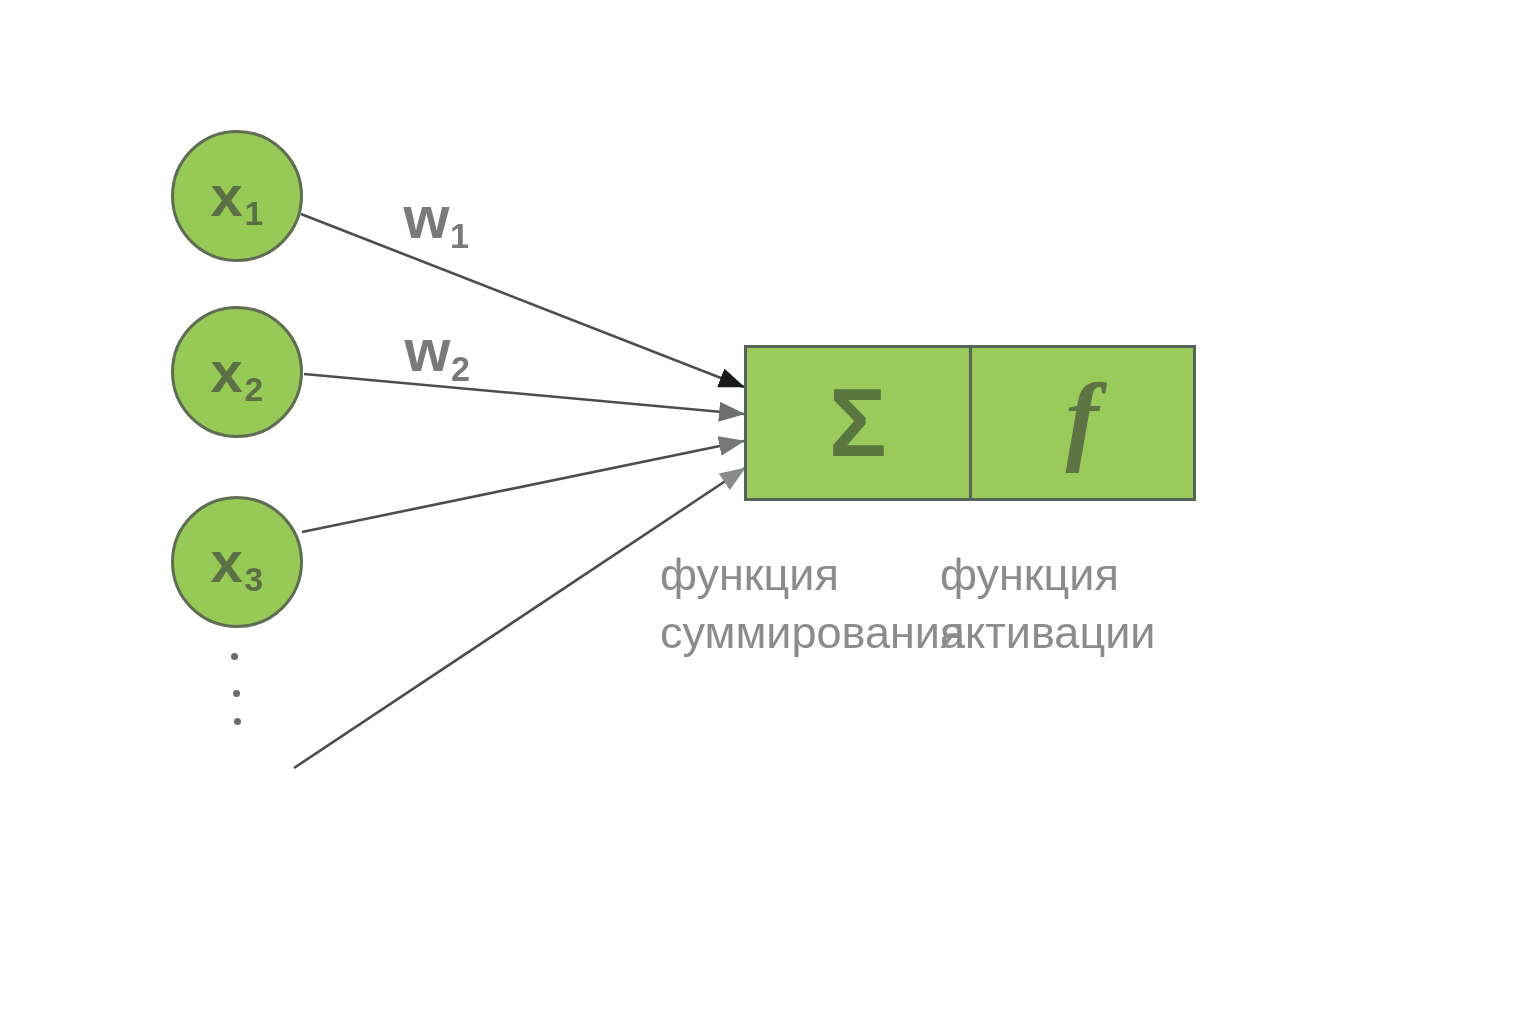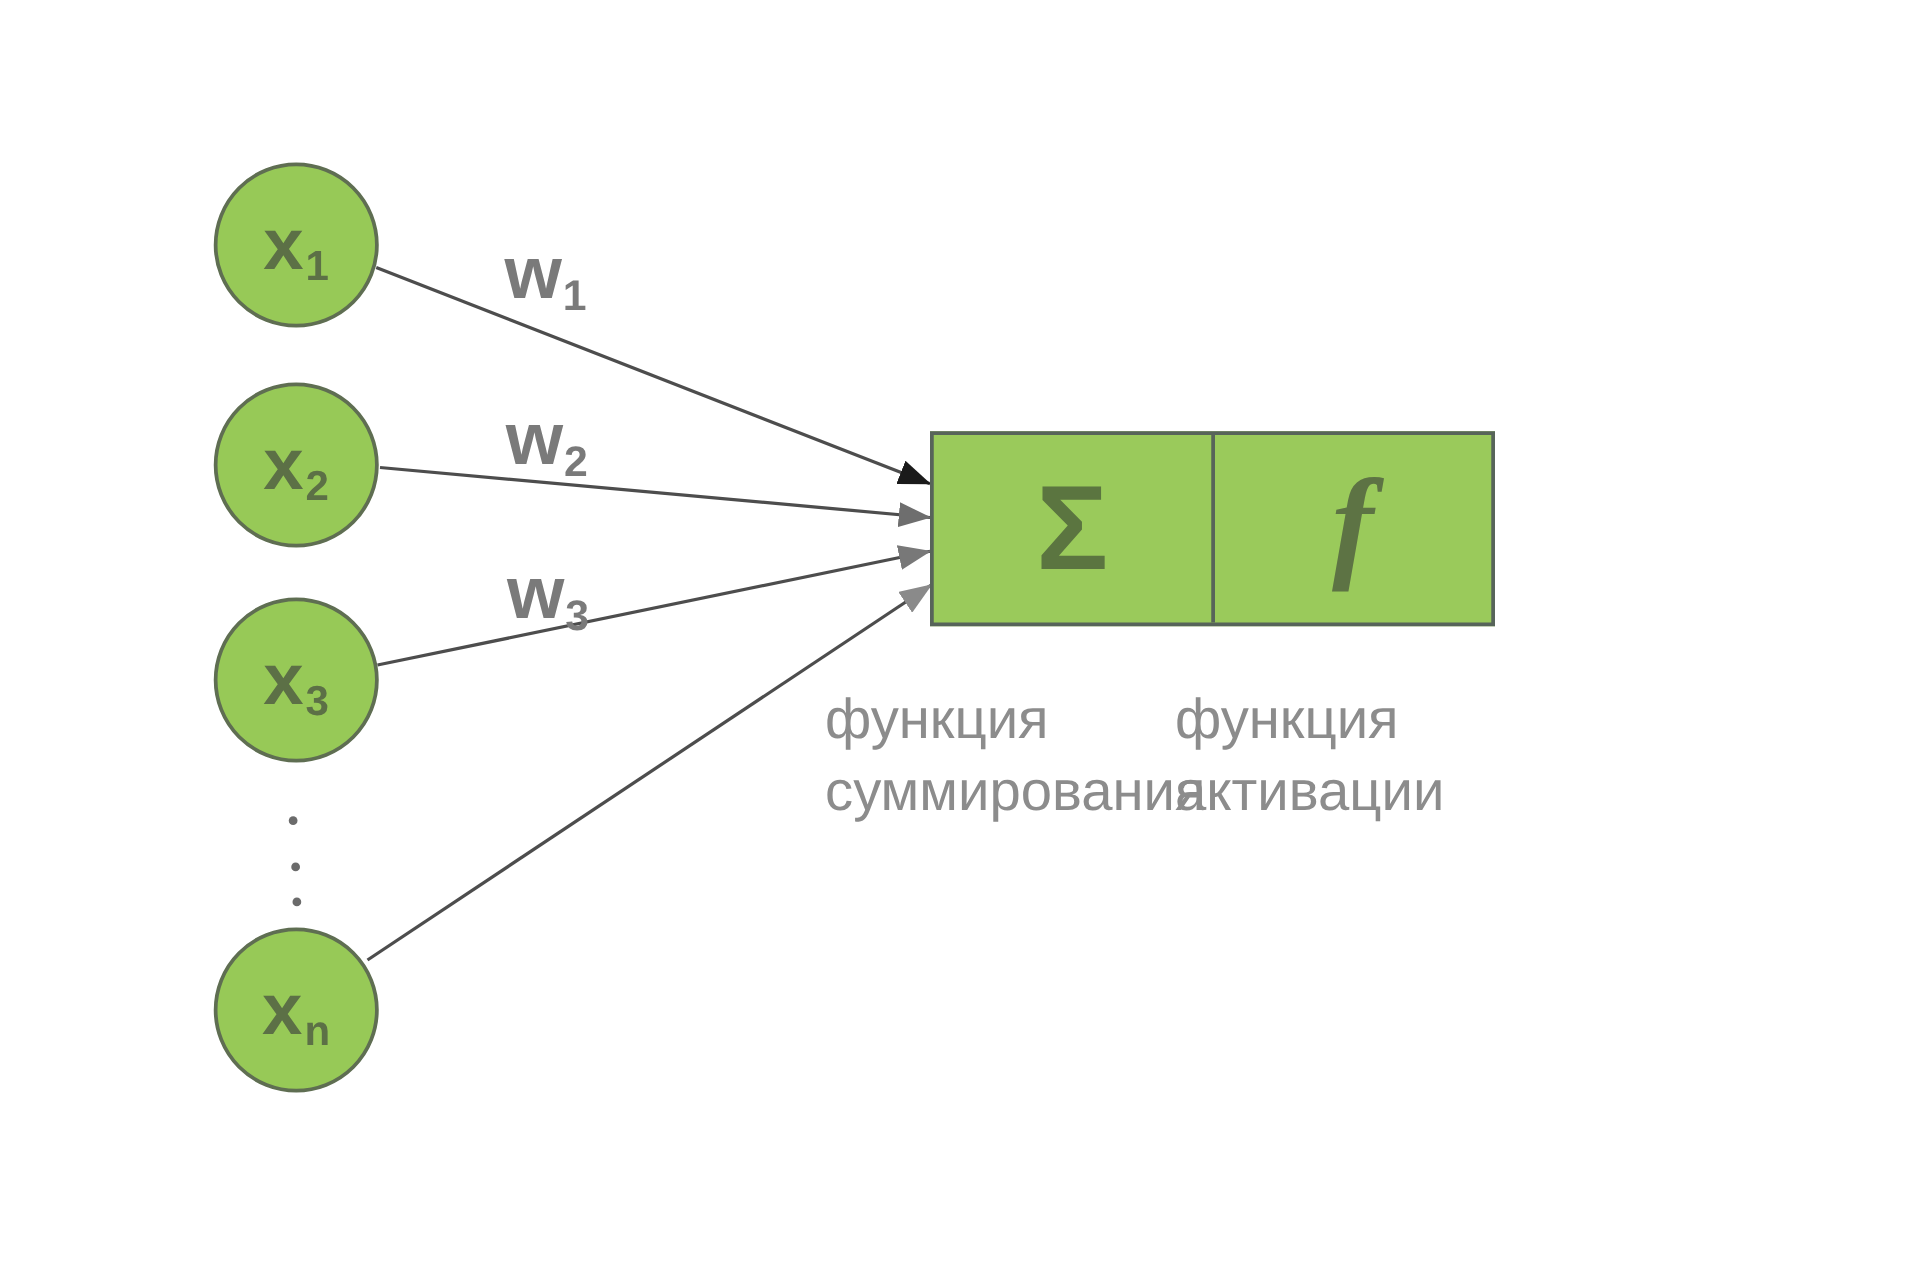--- a/index.html
+++ b/index.html
@@ -42,21 +42,21 @@
     letter-spacing: 1px;
   }
   .sub {
     font-size: 0.58em;
     position: relative;
     top: 0.28em;
     left: 0.02em;
   }
   .node-1 { left: 171px; top: 130px; }
   .node-2 { left: 171px; top: 306px; }
-  .node-3 { left: 171px; top: 478px; }
+  .node-3 { left: 171px; top: 496px; }
   .node-n { left: 171px; top: 742px; }
   
   .vdot {
     position: absolute;
     width: 7px;
     height: 7px;
     border-radius: 50%;
     background: #6b6b6b;
   }
   .vdot-1 { left: 231px; top: 653px; }
@@ -154,31 +154,27 @@
 
   <div class="node node-1">
     <span class="node-label"><span>x</span><span class="sub">1</span></span>
   </div>
   <div class="node node-2">
     <span class="node-label"><span>x</span><span class="sub">2</span></span>
   </div>
   <div class="node node-3">
     <span class="node-label"><span>x</span><span class="sub">3</span></span>
   </div>
-  <div class="node node-n">
-    <span class="node-label"><span>x</span><span class="sub">n</span></span>
-  </div>
 
   <div class="vdot vdot-1"></div>
   <div class="vdot vdot-2"></div>
   <div class="vdot vdot-3"></div>
 
   <div class="weight weight-1"><span>w</span><span class="sub">1</span></div>
   <div class="weight weight-2"><span>w</span><span class="sub">2</span></div>
-  <div class="weight weight-3"><span>w</span><span class="sub">3</span></div>
 
   <div class="proc-box">
     <div class="proc-cell sum">
       <span class="sum-symbol">Σ</span>
     </div>
     <div class="proc-cell act">
       <span class="act-symbol">f</span>
     </div>
   </div>
 

